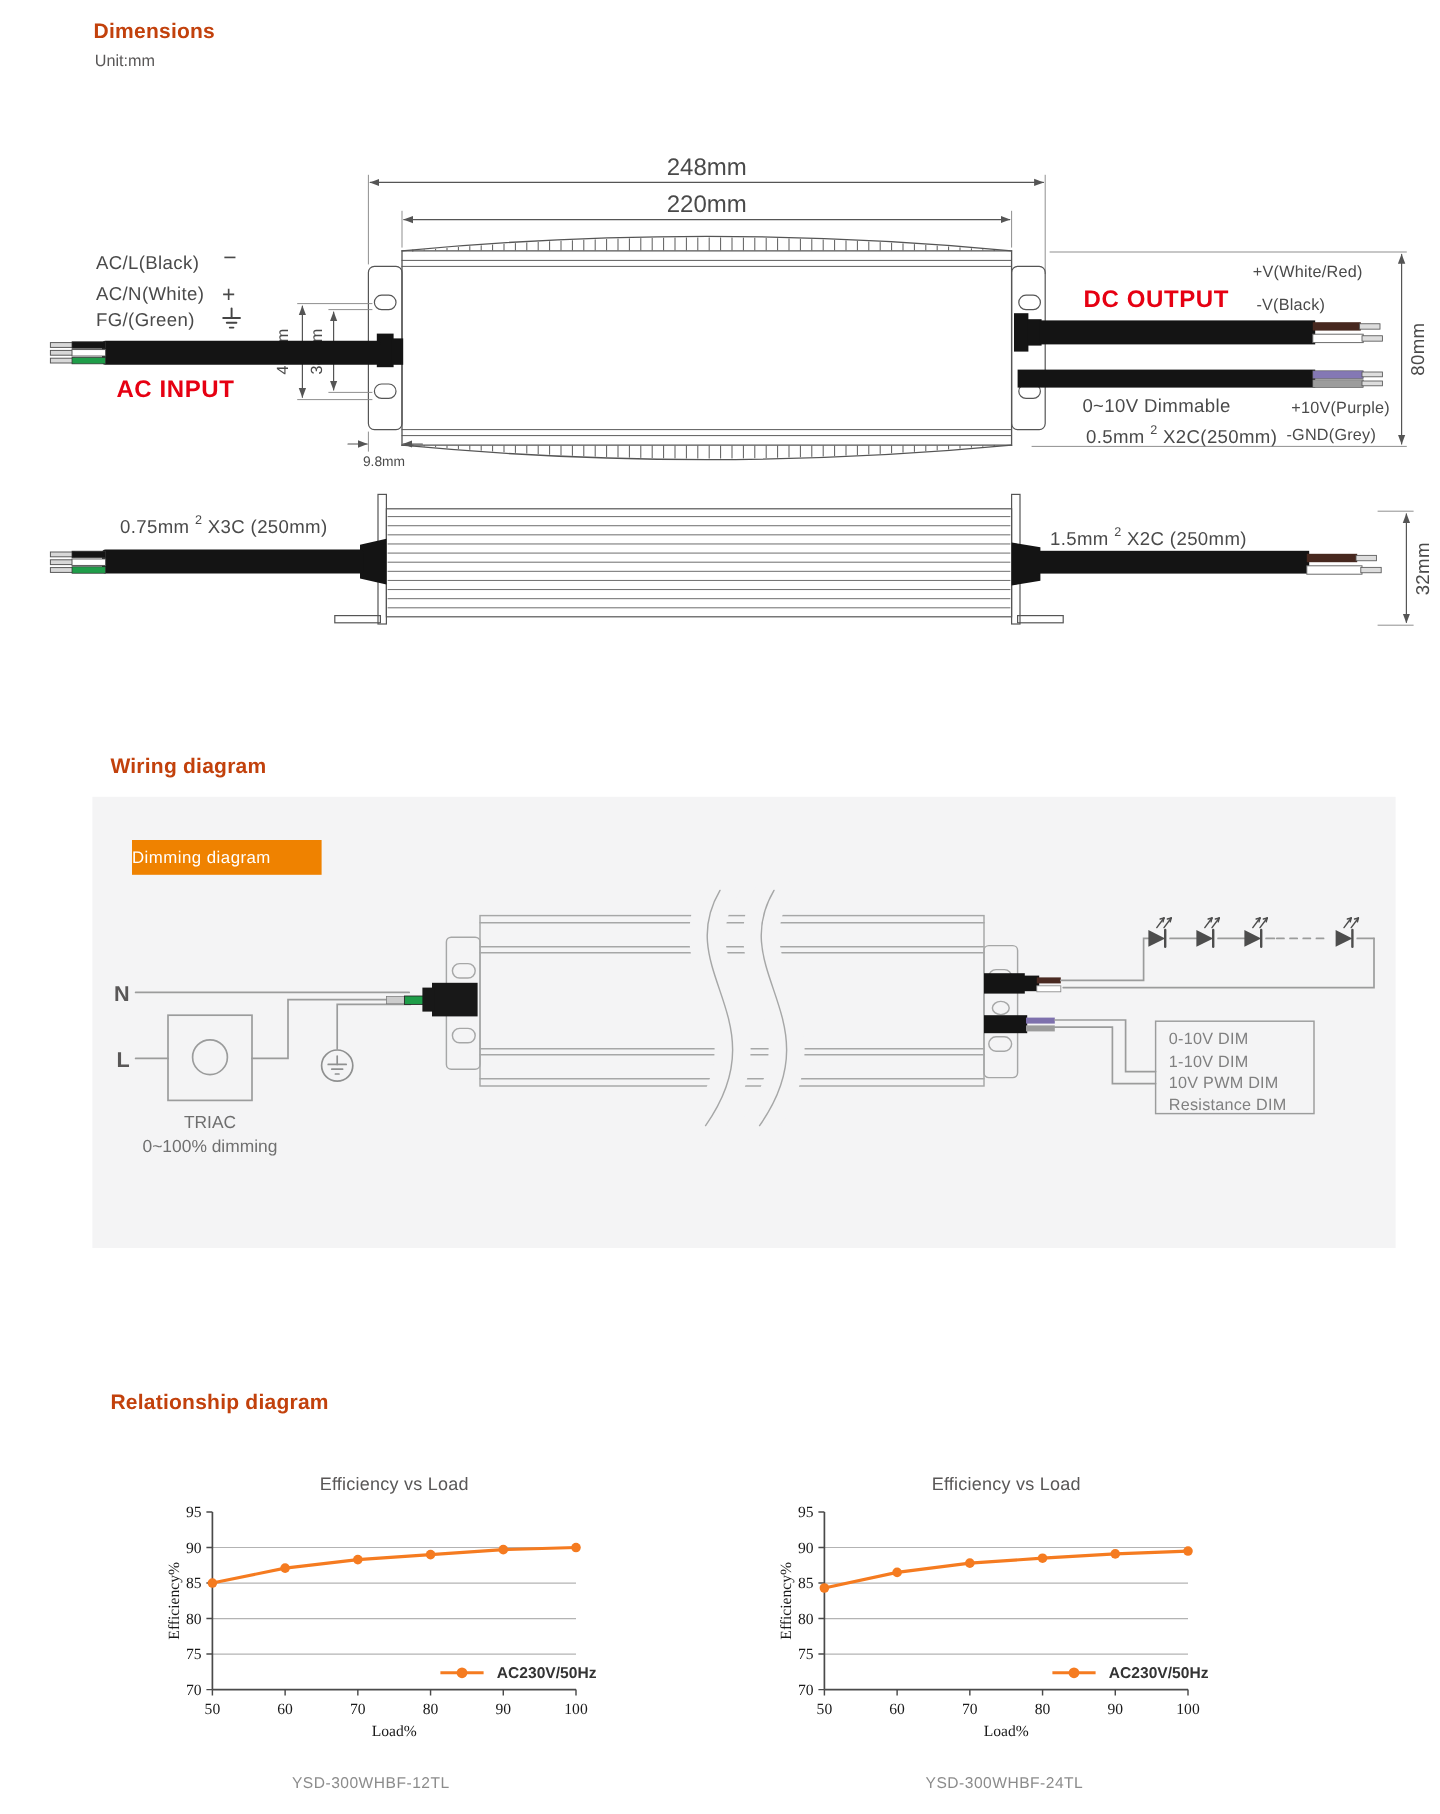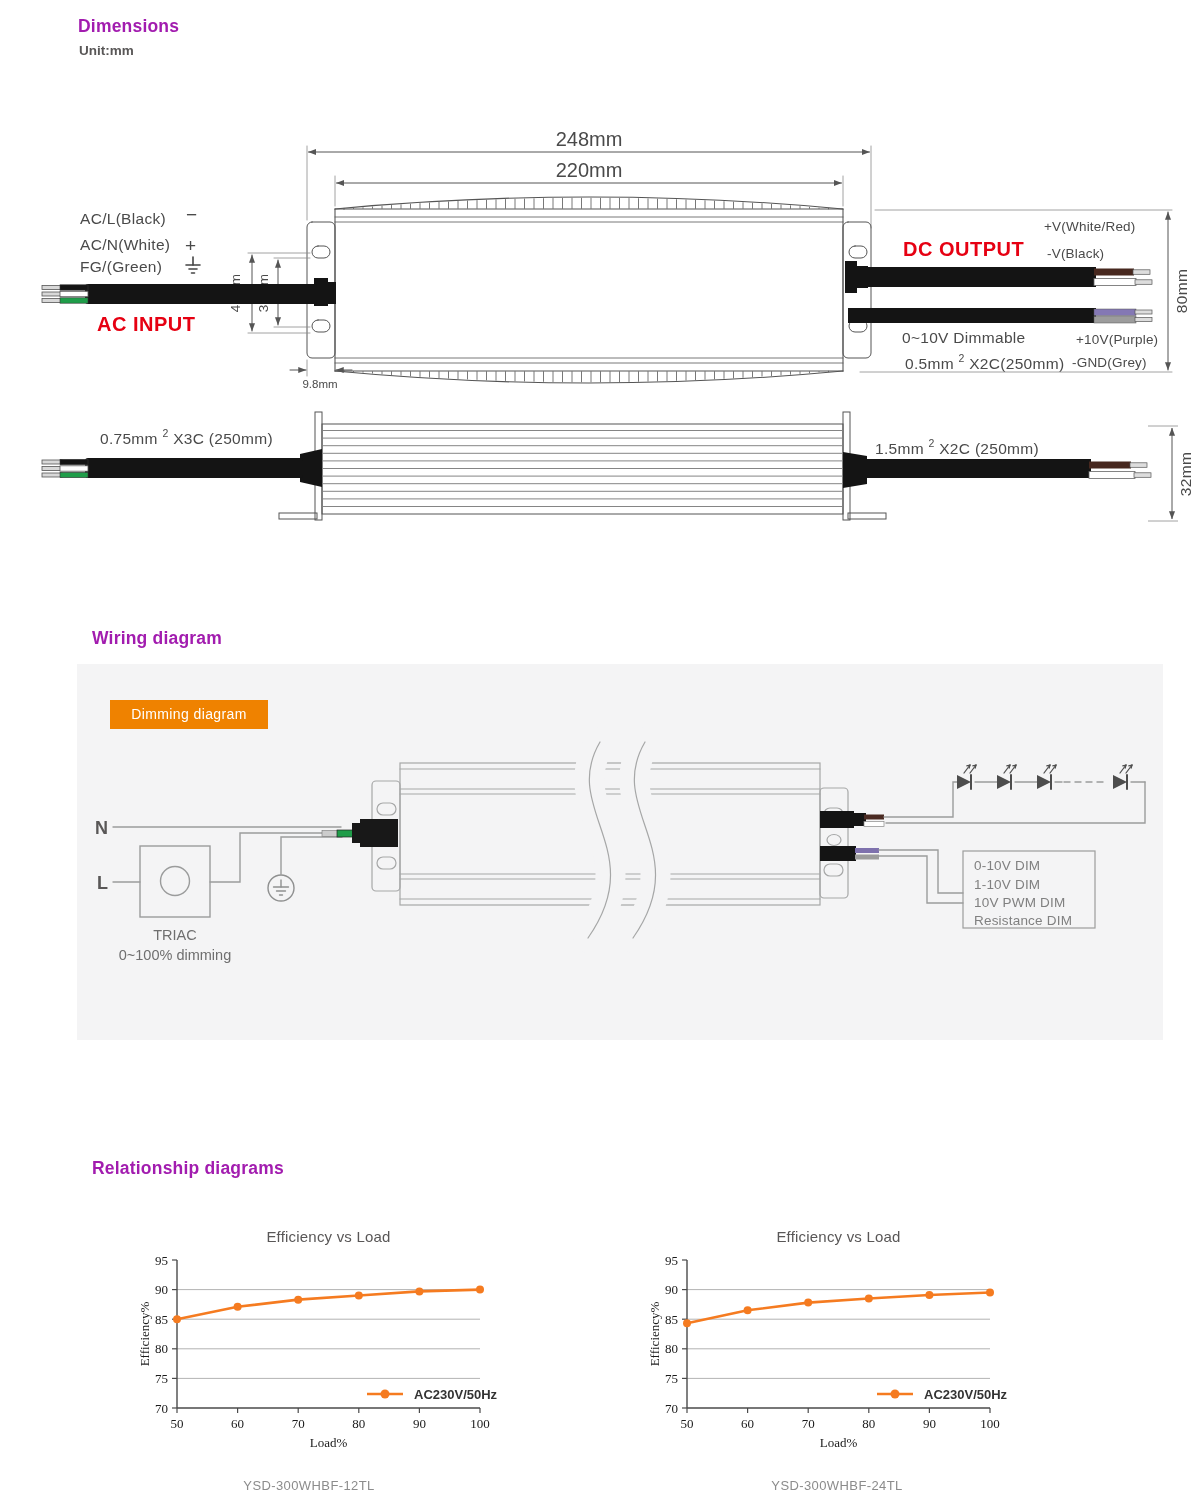--- a/index.html
+++ b/index.html
@@ -1,23 +1,23 @@
 <!DOCTYPE html>
 <html><head>
 <meta charset="utf-8">
 <style>
   html,body{margin:0;padding:0;background:#fff;}
   .page{position:relative;width:1200px;height:1512px;background:#fff;overflow:hidden;
         font-family:"Liberation Sans",sans-serif;}
   .abs{position:absolute;}
-  .sec-title{font-size:17.5px;font-weight:bold;color:#a21caf;letter-spacing:.2px;}
+  .sec-title{font-size:17.5px;font-weight:bold;color:#c2410c;letter-spacing:.2px;}
   .sub{font-size:13.5px;color:#595757;}
   .panel{background:#f4f4f5;}
   .badge{background:#ef8200;color:#fff;font-size:14px;letter-spacing:.4px;
-         text-align:center;line-height:29px;}
+         text-align:left;line-height:29px;}
   .caption{font-size:13px;color:#8c8c8c;letter-spacing:.4px;transform:translateX(-50%);white-space:nowrap;}
   svg{position:absolute;left:0;top:0;pointer-events:none;}
   svg text{font-family:"Liberation Sans",sans-serif;fill:#4a4a4a;}
   .dimtxt{font-size:20px;}
   .lbl{font-size:15.5px;letter-spacing:.3px;}
   .sm{font-size:13.5px;letter-spacing:.2px;}
   .xs{font-size:11.5px;}
   .redtxt{fill:#e60012;font-weight:bold;font-size:20px;letter-spacing:.5px;}
   .sym{font-size:19px;fill:#4a4a4a;}
   .wirelbl{fill:#808080;font-size:13.5px;letter-spacing:.2px;}
@@ -27,28 +27,28 @@
   .cht-title{fill:#595757;font-size:15px;letter-spacing:.2px;}
   .cht-leg{fill:#333;font-size:13px;font-weight:bold;}
   .chart{position:absolute;width:460px;height:250px;}
 </style>
 </head>
 <body>
 
 <div class="page">
 
   <div class="abs sec-title" style="left:78px;top:16px;">Dimensions</div>
-  <div class="abs sub" style="left:79px;top:43px;font-weight:bold;">Unit:mm</div>
+  <div class="abs sub" style="left:79px;top:43px;">Unit:mm</div>
 
   <div class="abs sec-title" style="left:92px;top:628px;">Wiring diagram</div>
 
   <div class="abs panel" style="left:77px;top:664px;width:1086px;height:376px;"></div>
   <div class="abs badge" style="left:110px;top:700px;width:158px;height:29px;">Dimming diagram</div>
 
-  <div class="abs sec-title" style="left:92px;top:1158px;">Relationship diagrams</div>
+  <div class="abs sec-title" style="left:92px;top:1158px;">Relationship diagram</div>
 
   <div class="abs caption" style="left:282px;top:1478px;margin-left:27px;">YSD-300WHBF-12TL</div>
   <div class="abs caption" style="left:837px;top:1478px;">YSD-300WHBF-24TL</div>
 
   <svg id="draw" width="1200" height="1512" viewBox="0 0 1200 1512">
     <defs>
       <marker id="ah" viewBox="0 0 10 10" refX="8.6" refY="5" markerWidth="9" markerHeight="9" orient="auto-start-reverse">
         <path d="M0,1.6 L9,5 L0,8.4 Z" fill="#555"></path>
       </marker>
     </defs>

